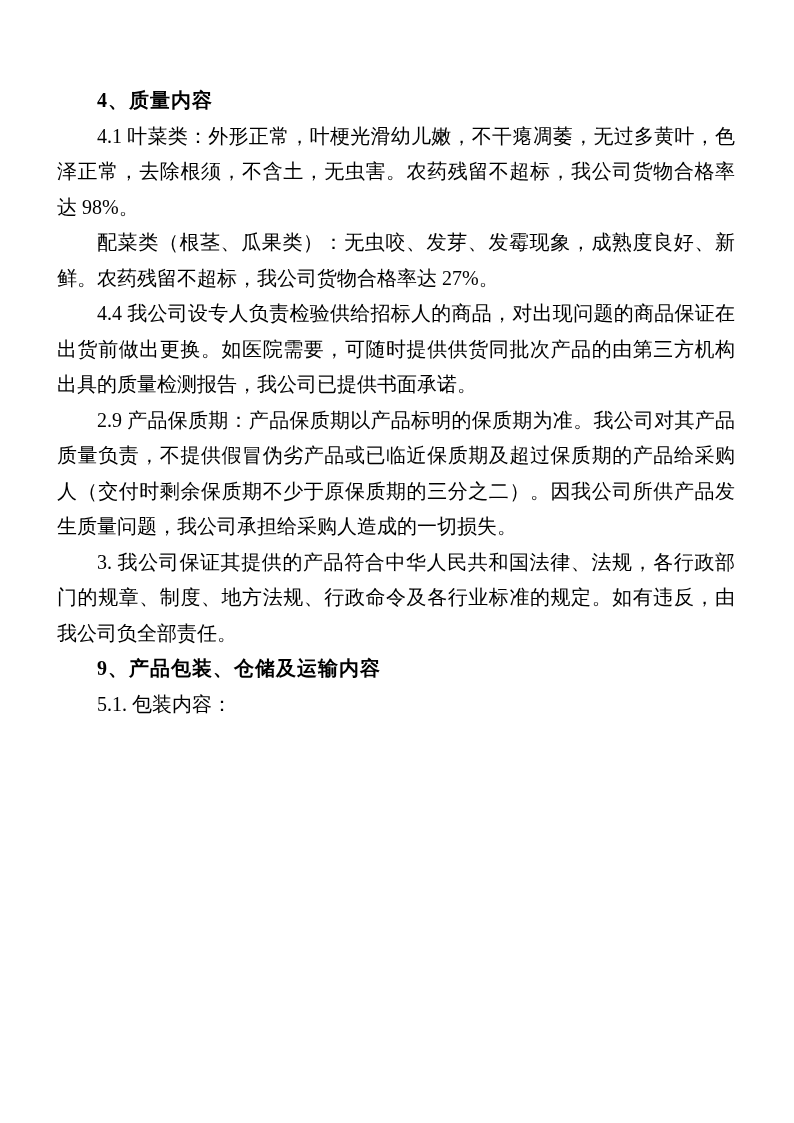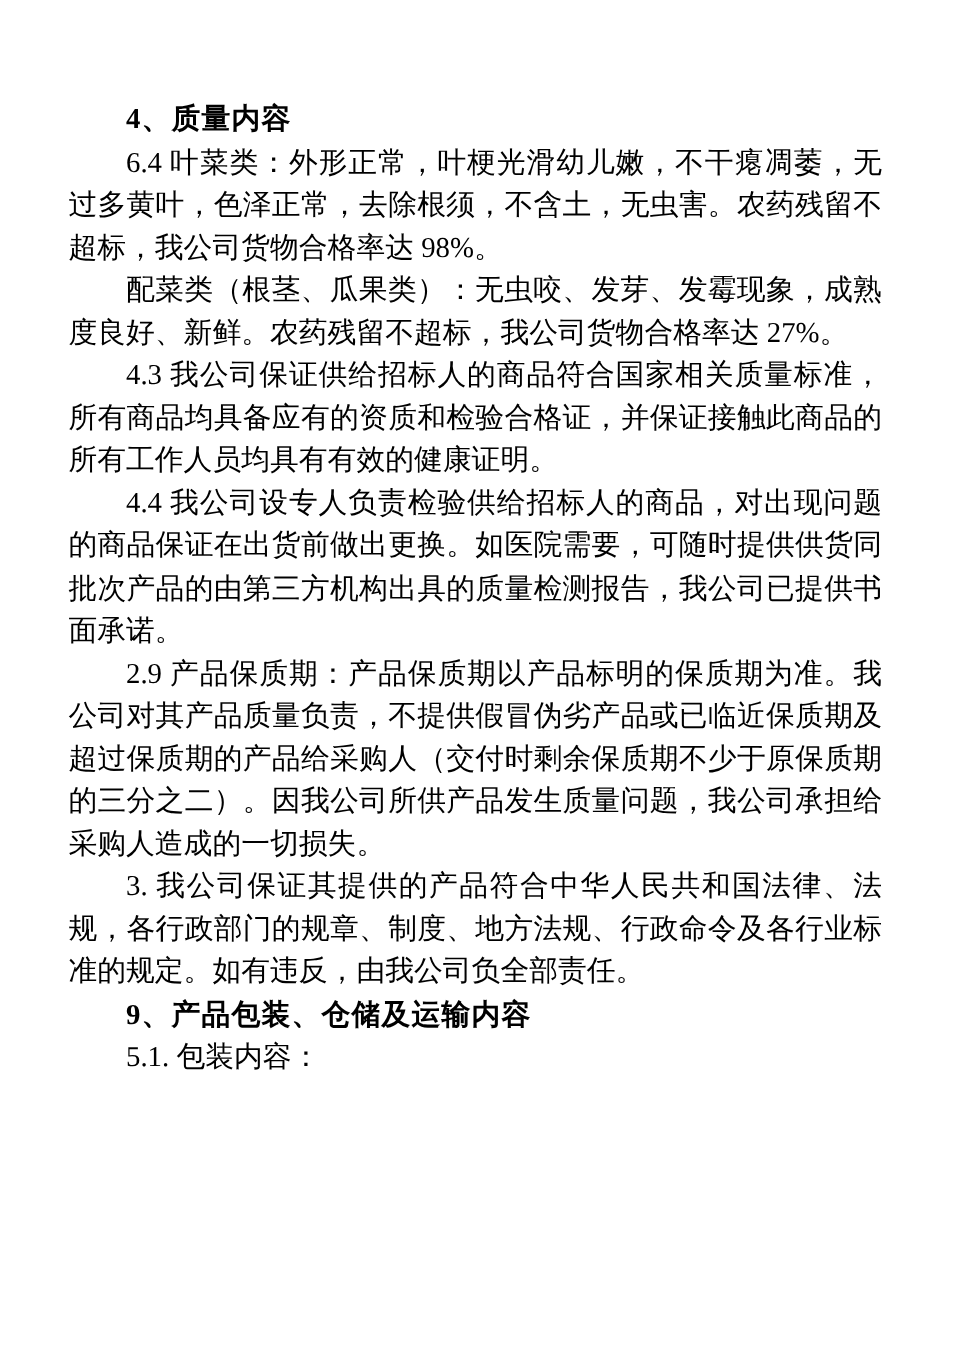--- a/index.html
+++ b/index.html
@@ -14,39 +14,38 @@
     margin: 0 auto;
     background: #ffffff;
     box-sizing: border-box;
     padding: 83px 59px 0 57px;
     overflow: hidden;
     font-family: "Liberation Serif", "DejaVu Serif", serif;
     color: #000000;
   }
   .content p {
     margin: 0;
-    font-size: 24px;
+    font-size: 20px;
     line-height: 35.5px;
     text-align: justify;
     text-indent: 2em;
     word-break: break-all;
   }
   .content p.heading {
     font-weight: bold;
     letter-spacing: 1px;
   }
 </style>
 </head>
 <body>
 
 <div class="page">
   <div class="content">
       <p class="heading">4、质量内容</p>
-      <p class="body">6.4 叶菜类：外形正常，叶梗光滑幼儿嫩，不干瘪凋萎，无过多黄叶，色泽正常，去除根须，不含土，无虫害。农药残留不超标，我公司货物合格率达 98%。</p>
+      <p class="body">4.1 叶菜类：外形正常，叶梗光滑幼儿嫩，不干瘪凋萎，无过多黄叶，色泽正常，去除根须，不含土，无虫害。农药残留不超标，我公司货物合格率达 98%。</p>
       <p class="body">配菜类（根茎、瓜果类）：无虫咬、发芽、发霉现象，成熟度良好、新鲜。农药残留不超标，我公司货物合格率达 27%。</p>
-      <p class="body">4.3 我公司保证供给招标人的商品符合国家相关质量标准，所有商品均具备应有的资质和检验合格证，并保证接触此商品的所有工作人员均具有有效的健康证明。</p>
       <p class="body">4.4 我公司设专人负责检验供给招标人的商品，对出现问题的商品保证在出货前做出更换。如医院需要，可随时提供供货同批次产品的由第三方机构出具的质量检测报告，我公司已提供书面承诺。</p>
       <p class="body">2.9 产品保质期：产品保质期以产品标明的保质期为准。我公司对其产品质量负责，不提供假冒伪劣产品或已临近保质期及超过保质期的产品给采购人（交付时剩余保质期不少于原保质期的三分之二）。因我公司所供产品发生质量问题，我公司承担给采购人造成的一切损失。</p>
       <p class="body">3. 我公司保证其提供的产品符合中华人民共和国法律、法规，各行政部门的规章、制度、地方法规、行政命令及各行业标准的规定。如有违反，由我公司负全部责任。</p>
       <p class="heading">9、产品包装、仓储及运输内容</p>
       <p class="body">5.1. 包装内容：</p>
     </div>
 </div>
 
 </body></html>

